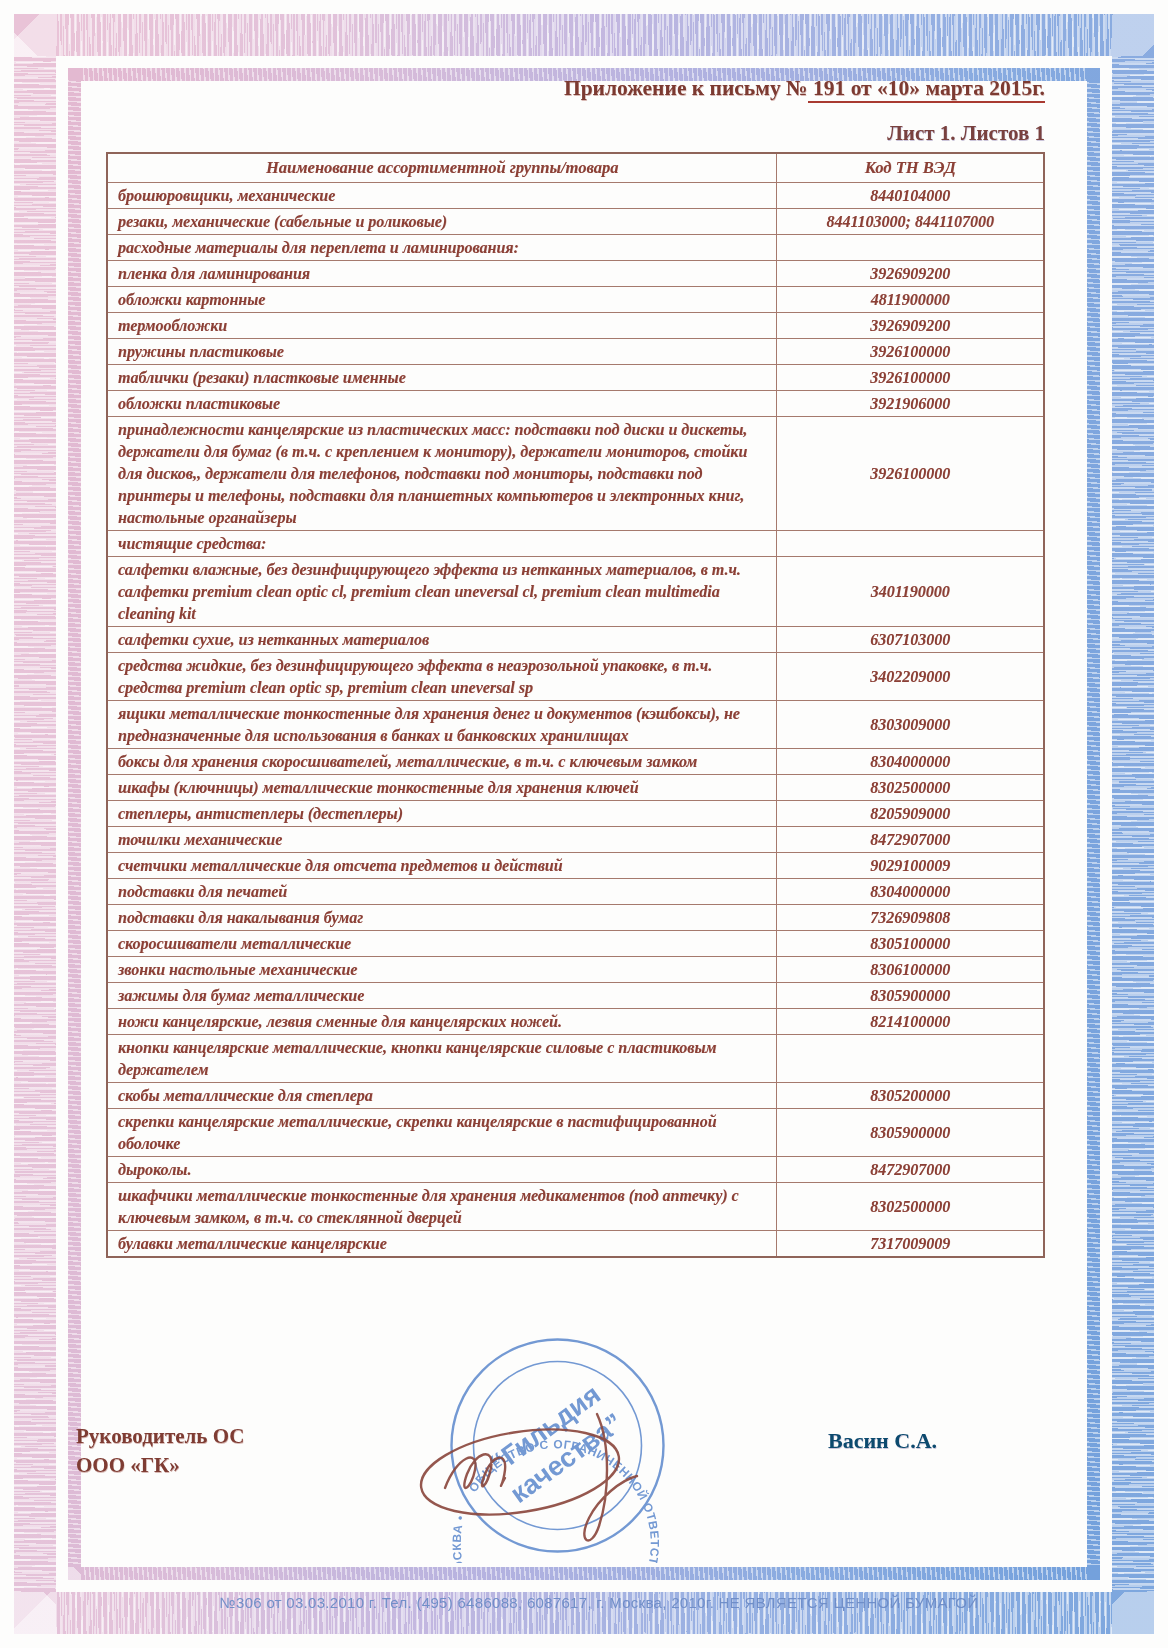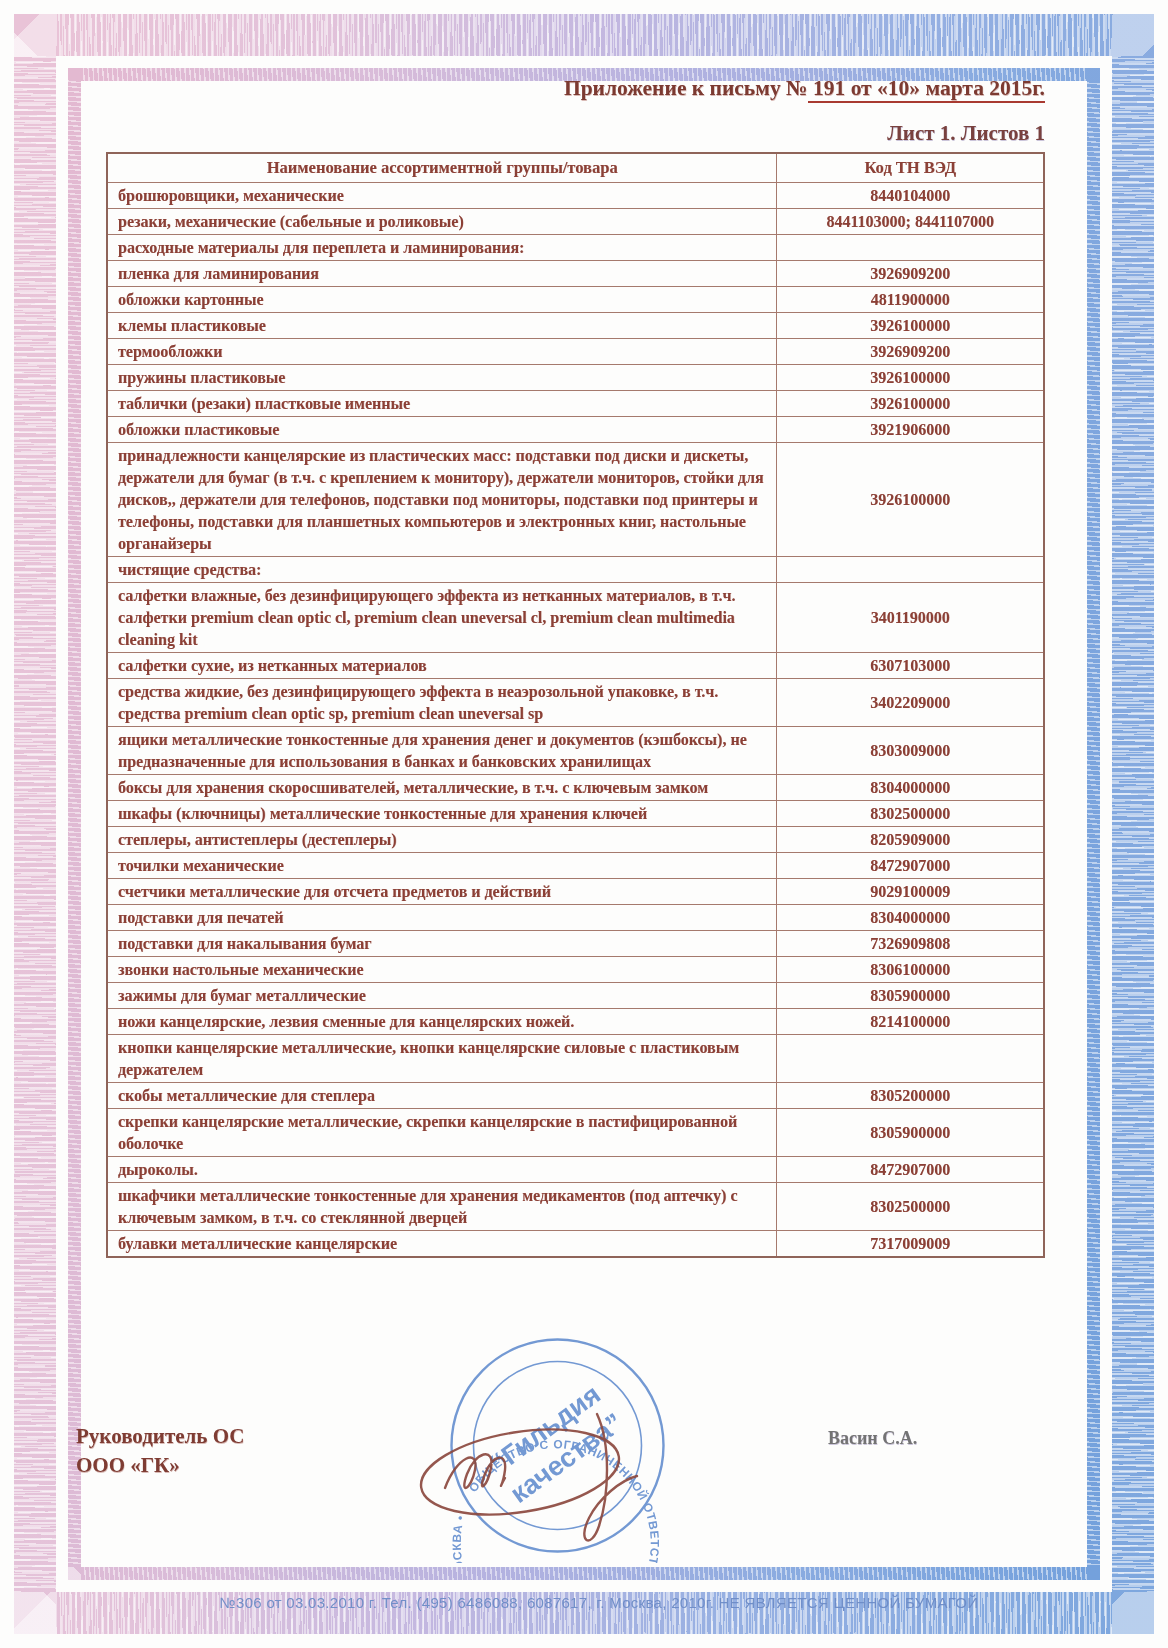--- a/index.html
+++ b/index.html
@@ -32,30 +32,30 @@
   
   table.codes{
     position:absolute;left:106px;top:152px;width:939px;
     border-collapse:collapse;table-layout:fixed;
     font-size:16px;font-weight:bold;line-height:22px;
     color:#8b4036;text-shadow:0.4px 0.4px 0 rgba(150,60,50,.35);
   }
   table.codes col.c1{width:71.5%;}
   table.codes col.c2{width:28.5%;}
   table.codes th,table.codes td{border:1.4px solid #a5796d;}
-  table.codes{border:2.5px solid #8f6459;}
+  table.codes{border:2.5px solid #8f6459;font-style:italic;}
   table.codes th{font-size:16.5px;padding:3px 6px;text-align:center;}
   table.codes td.name{padding:1.5px 8px 1.5px 10px;text-align:left;}
   table.codes td.code{padding:1.5px 4px;text-align:center;vertical-align:middle;}
 
   
   .sig-left{position:absolute;left:76px;top:1422px;font-size:21px;font-weight:bold;
     color:#7e3c33;line-height:1.4;text-shadow:0.5px 0.5px 0 rgba(150,60,50,.35);}
-  .sig-right{position:absolute;left:828px;top:1428px;font-size:18px;font-weight:bold;
-    color:#737373;text-shadow:0.5px 0.5px 0 rgba(90,70,140,.3);}
+  .sig-right{position:absolute;left:828px;top:1428px;font-size:22px;font-weight:bold;
+    color:#0c4a6e;text-shadow:0.5px 0.5px 0 rgba(90,70,140,.3);}
 
   .stamp{position:absolute;left:440px;top:1328px;width:235px;height:235px;opacity:.78;}
   .stamp text{font-family:"Liberation Sans","DejaVu Sans",sans-serif;fill:#4d7dc8;}
   .signature{position:absolute;left:405px;top:1380px;width:280px;height:180px;opacity:.9;}
 
   .fine-print{position:absolute;left:134px;top:1594px;width:930px;text-align:center;
     font-family:"Liberation Sans","DejaVu Sans",sans-serif;font-size:15px;
     color:#6d8cc7;letter-spacing:.3px;opacity:.95;}
 </style>
 </head>
@@ -103,24 +103,20 @@
       <tr>
         <td class="name">пленка для ламинирования</td>
         <td class="code">3926909200</td>
       </tr>
 
       <tr>
         <td class="name">обложки картонные</td>
         <td class="code">4811900000</td>
       </tr>
 
-      <tr>
-        <td class="name">клемы пластиковые</td>
-        <td class="code">3926100000</td>
-      </tr>
 
       <tr>
         <td class="name">термообложки</td>
         <td class="code">3926909200</td>
       </tr>
 
       <tr>
         <td class="name">пружины пластиковые</td>
         <td class="code">3926100000</td>
       </tr>
@@ -194,20 +190,24 @@
       <tr>
         <td class="name">подставки для печатей</td>
         <td class="code">8304000000</td>
       </tr>
 
       <tr>
         <td class="name">подставки для накалывания бумаг</td>
         <td class="code">7326909808</td>
       </tr>
 
+      <tr>
+        <td class="name">скоросшиватели металлические</td>
+        <td class="code">8305100000</td>
+      </tr>
 
       <tr>
         <td class="name">звонки настольные механические</td>
         <td class="code">8306100000</td>
       </tr>
 
       <tr>
         <td class="name">зажимы для бумаг металлические</td>
         <td class="code">8305900000</td>
       </tr>

